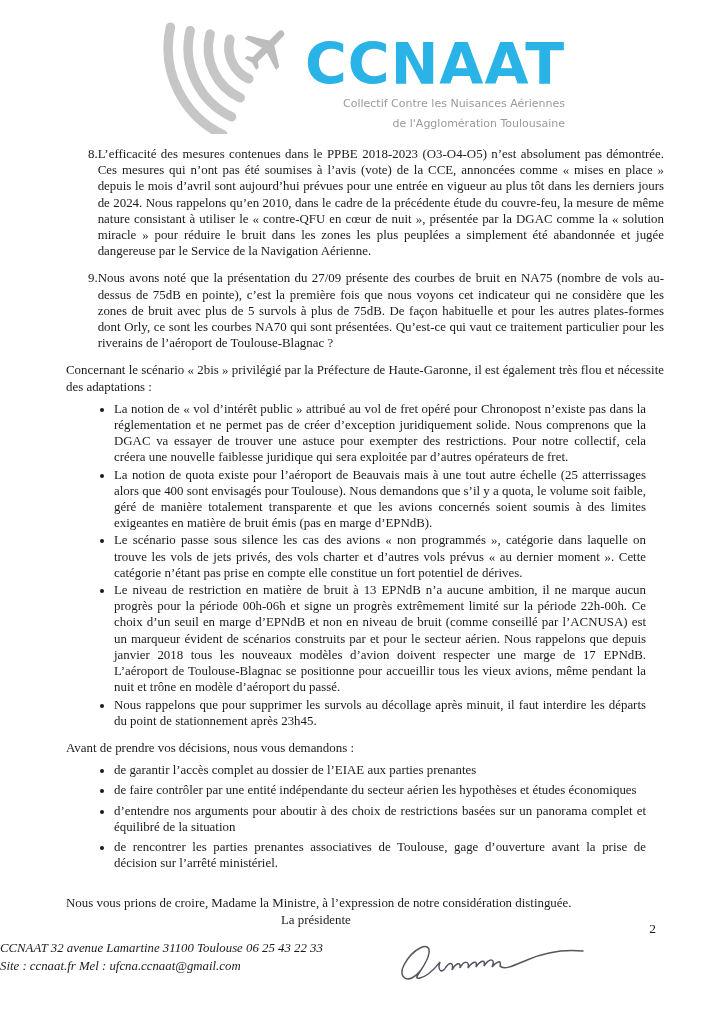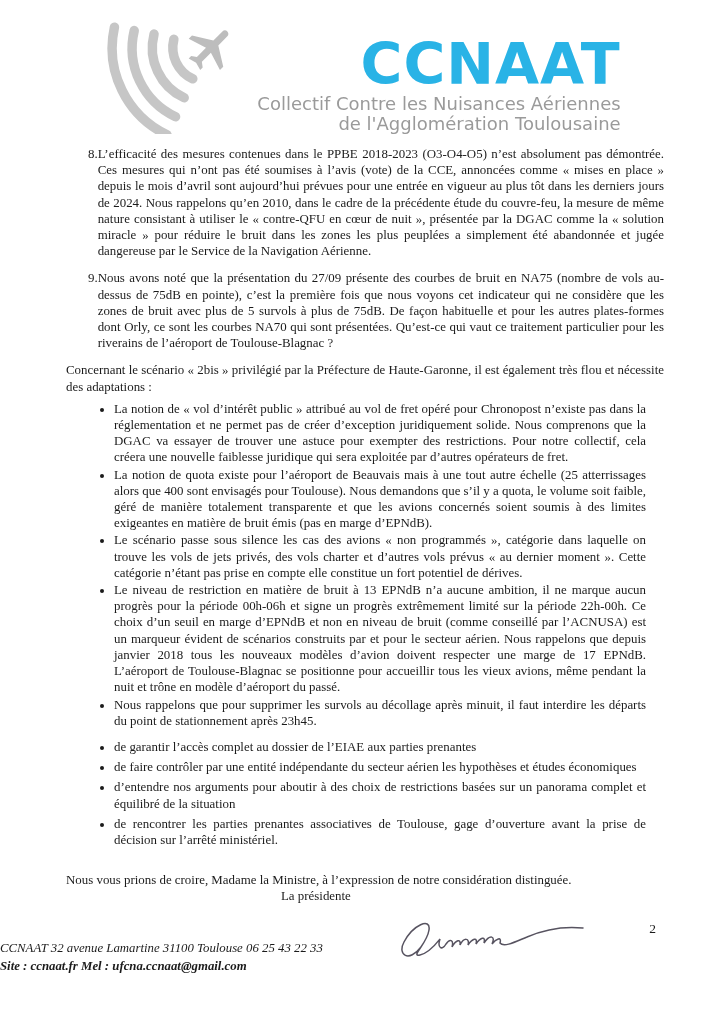--- a/index.html
+++ b/index.html
@@ -26,21 +26,21 @@
   .logo-acronym {
     font-family: "DejaVu Sans", sans-serif;
     font-weight: bold;
     font-size: 57px;
     line-height: 56px;
     letter-spacing: 1px;
     color: #29b3e6;
   }
   .logo-subtitle {
     font-family: "DejaVu Sans", sans-serif;
-    font-size: 18px;
+    font-size: 11px;
     line-height: 20px;
     color: #9a9a9a;
     margin-top: 2px;
     margin-left: 8px;
   }
 
   
   .content {
     margin: 12px 60px 0 66px;
     font-size: 12.9px;
@@ -72,21 +72,21 @@
 
   .footer {
     position: absolute;
     left: 0; right: 0;
     top: 940px;
     text-align: left;
     font-style: italic;
     font-size: 12.8px;
     line-height: 17.5px;
   }
-  .footer .f2 { font-weight: bold; }
+  .footer .f2 { font-weight: normal; }
 </style>
 </head>
 <body>
 
 <div class="page">
 
   <div class="logo-wrap">
     <svg class="logo-icon" viewBox="0 0 160 130">
       <g stroke="#c6c6c6" stroke-width="11" fill="none" stroke-linecap="round">
         <path d="M12,6 A112,112 0 0 0 73,131"></path>
@@ -120,20 +120,21 @@
     <p class="para">Concernant le scénario « 2bis » privilégié par la Préfecture de Haute-Garonne, il est également très flou et nécessite des adaptations :</p>
 
     <ul class="bullets">
       <li>La notion de « vol d’intérêt public » attribué au vol de fret opéré pour Chronopost n’existe pas dans la réglementation et ne permet pas de créer d’exception juridiquement solide. Nous comprenons que la DGAC va essayer de trouver une astuce pour exempter des restrictions. Pour notre collectif, cela créera une nouvelle faiblesse juridique qui sera exploitée par d’autres opérateurs de fret.</li>
       <li>La notion de quota existe pour l’aéroport de Beauvais mais à une tout autre échelle (25 atterrissages alors que 400 sont envisagés pour Toulouse). Nous demandons que s’il y a quota, le volume soit faible, géré de manière totalement transparente et que les avions concernés soient soumis à des limites exigeantes en matière de bruit émis (pas en marge d’EPNdB).</li>
       <li>Le scénario passe sous silence les cas des avions « non programmés », catégorie dans laquelle on trouve les vols de jets privés, des vols charter et d’autres vols prévus « au dernier moment ». Cette catégorie n’étant pas prise en compte elle constitue un fort potentiel de dérives.</li>
       <li>Le niveau de restriction en matière de bruit à 13 EPNdB n’a aucune ambition, il ne marque aucun progrès pour la période 00h-06h et signe un progrès extrêmement limité sur la période 22h-00h. Ce choix d’un seuil en marge d’EPNdB et non en niveau de bruit (comme conseillé par l’ACNUSA) est un marqueur évident de scénarios construits par et pour le secteur aérien. Nous rappelons que depuis janvier 2018 tous les nouveaux modèles d’avion doivent respecter une marge de 17 EPNdB. L’aéroport de Toulouse-Blagnac se positionne pour accueillir tous les vieux avions, même pendant la nuit et trône en modèle d’aéroport du passé.</li>
       <li>Nous rappelons que pour supprimer les survols au décollage après minuit, il faut interdire les départs du point de stationnement après 23h45.</li>
     </ul>
 
+    <p class="para">Avant de prendre vos décisions, nous vous demandons :</p>
 
     <ul class="bullets spaced">
       <li>de garantir l’accès complet au dossier de l’EIAE aux parties prenantes</li>
       <li>de faire contrôler par une entité indépendante du secteur aérien les hypothèses et études économiques</li>
       <li>d’entendre nos arguments pour aboutir à des choix de restrictions basées sur un panorama complet et équilibré de la situation</li>
       <li>de rencontrer les parties prenantes associatives de Toulouse, gage d’ouverture avant la prise de décision sur l’arrêté ministériel.</li>
     </ul>
 
     <p class="closing">Nous vous prions de croire, Madame la Ministre, à l’expression de notre considération distinguée.</p>
 

